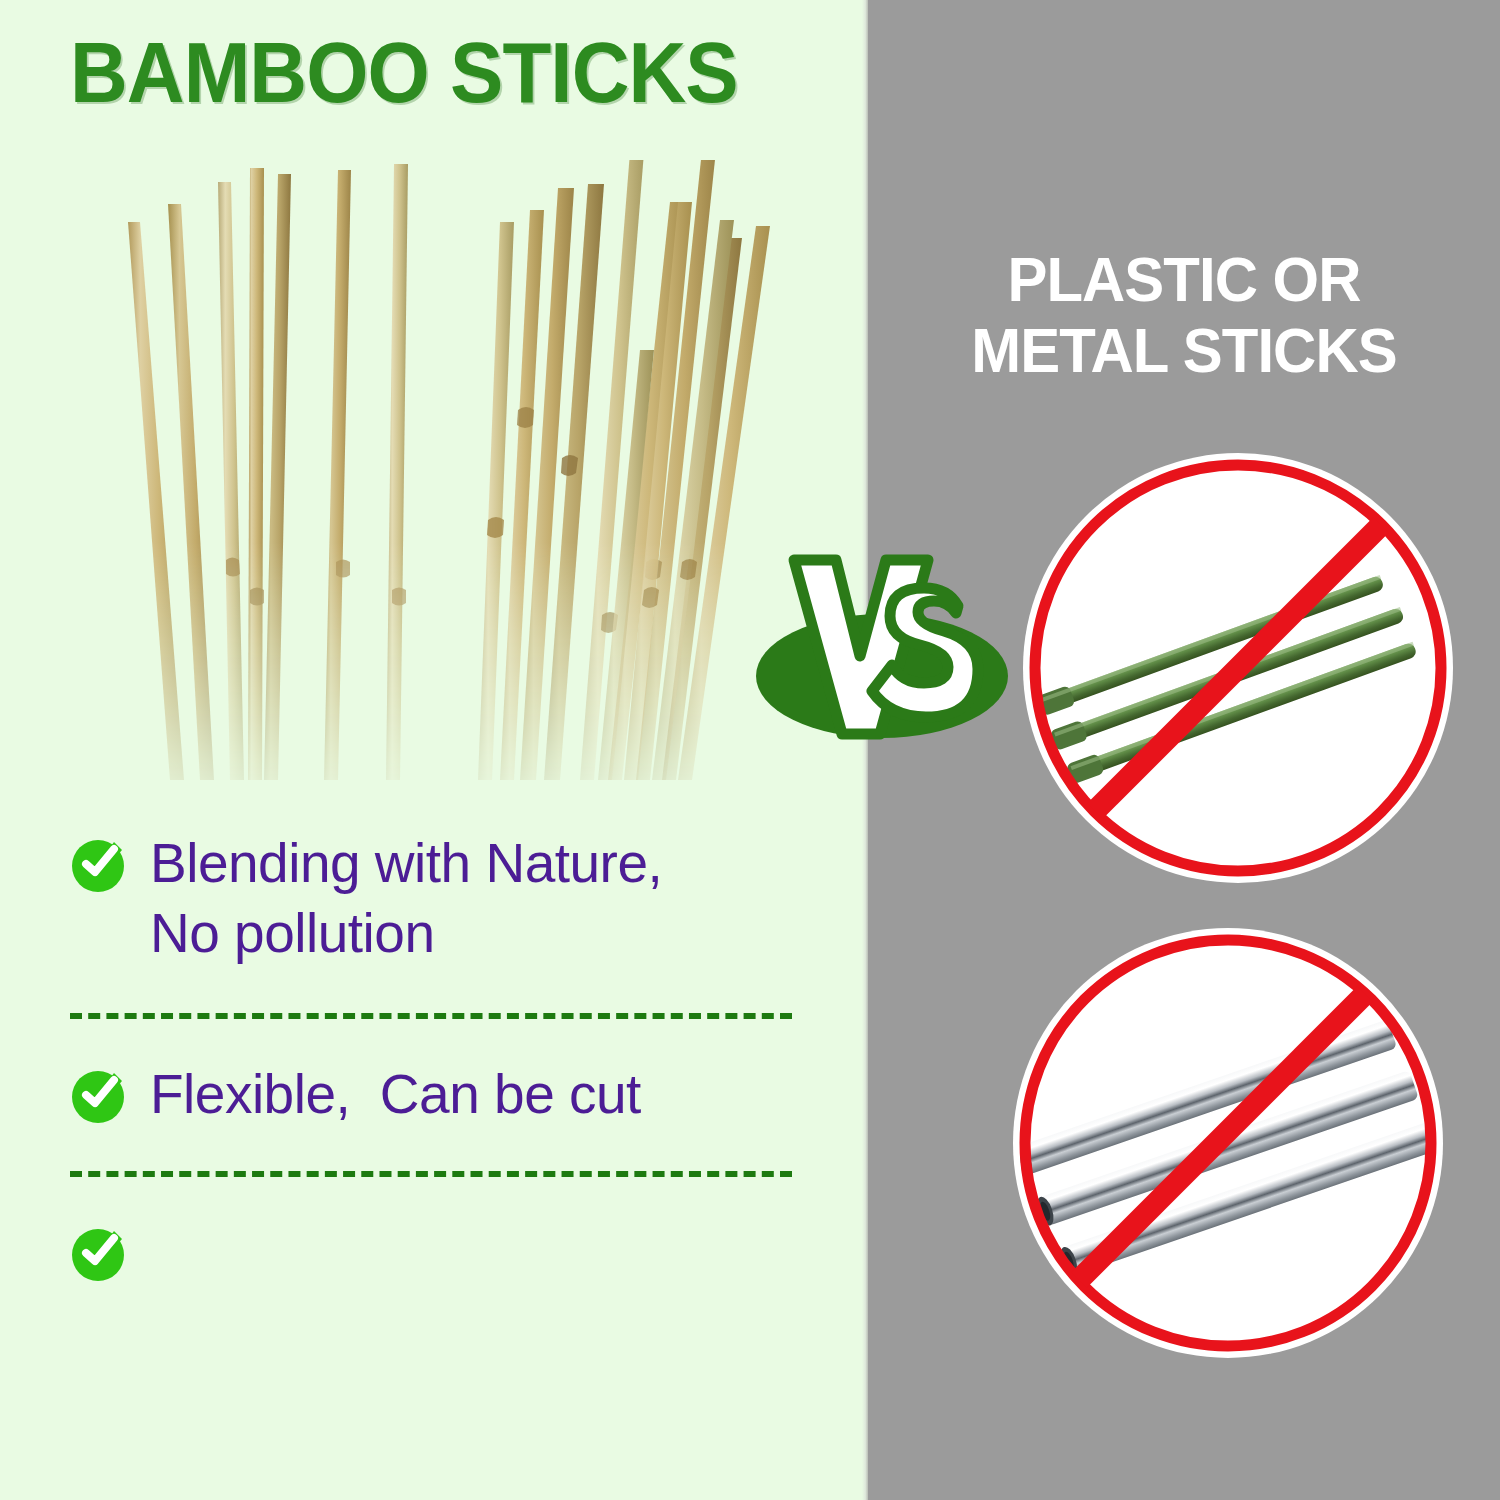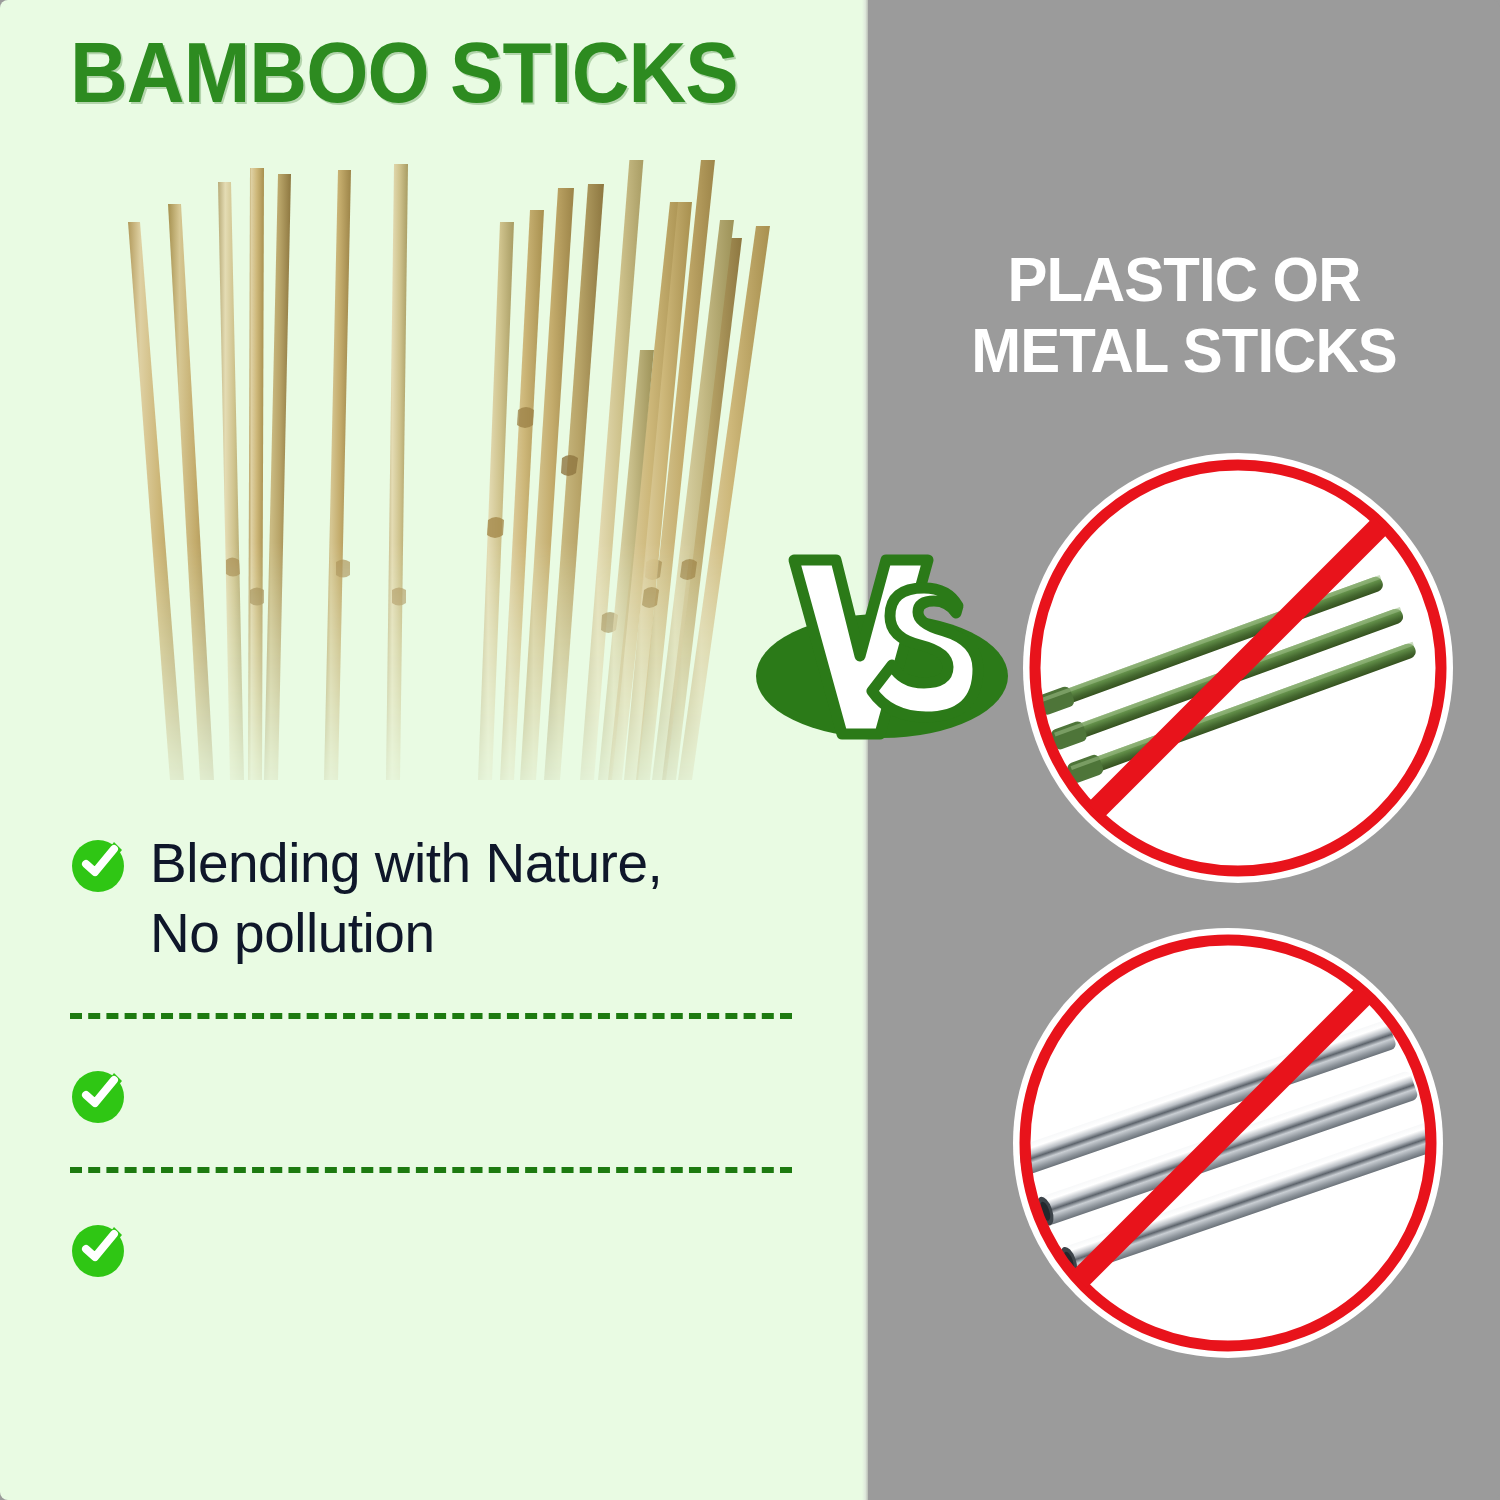--- a/index.html
+++ b/index.html
@@ -1,21 +1,21 @@
 <!DOCTYPE html>
 <html><head>
 <meta charset="utf-8">
 <style>
   html,body{margin:0;padding:0;}
   body{
     width:1500px;height:1500px;overflow:hidden;
     font-family:"Liberation Sans", sans-serif;
     background:#9b9b9b;
   }
-  #stage{position:relative;width:1500px;height:1500px;overflow:hidden;border-radius:8px;}
+  #stage{position:relative;width:1500px;height:1500px;overflow:hidden;}
 
   
   .panel-left{
     position:absolute;left:0;top:0;width:862px;height:1500px;
     background:#e9fbe3;
   }
   .panel-divider{
     position:absolute;left:862px;top:0;width:6px;height:1500px;
     background:linear-gradient(to right,#e9fbe3 0%,#dfe9dc 55%,#b9bdb5 100%);
   }
@@ -73,21 +73,21 @@
   }
   .feature-row{
     display:flex;align-items:flex-start;gap:22px;
   }
   .check-icon{
     flex:0 0 auto;width:58px;height:58px;margin-top:8px;
   }
   .check-icon svg{display:block;}
   .feature-text{
     font-size:55px;line-height:1.28;
-    color:#0f172a;font-weight:400;
+    color:#4c1d95;font-weight:400;
     letter-spacing:-.5px;
     white-space:pre-wrap;
   }
   .sep{
     height:0;border-top:6px dashed #1d7a10;
     margin:44px 0 40px 0;width:722px;
   }
   .sep.s2{margin:42px 0 40px 0;}
 </style>
 </head>
@@ -232,20 +232,21 @@
     <div class="sep"></div>
 
     <div class="feature-row">
       <span class="check-icon">
         <svg width="58" height="58" viewBox="0 0 58 58" xmlns="http://www.w3.org/2000/svg">
           <circle cx="28" cy="30" r="26" fill="#2fc614"></circle>
           <path d="M44,6 L52,14 L26,44 L10,30 L18,21 L27,29 Z" fill="#2fc614"></path>
           <path d="M16,28 L25,36 L44,13" fill="none" stroke="#ffffff" stroke-width="8" stroke-linecap="round" stroke-linejoin="round"></path>
         </svg>
       </span>
+      <div class="feature-text">Flexible,  Can be cut</div>
     </div>
 
     <div class="sep s2"></div>
 
     <div class="feature-row">
       <span class="check-icon">
         <svg width="58" height="58" viewBox="0 0 58 58" xmlns="http://www.w3.org/2000/svg">
           <circle cx="28" cy="30" r="26" fill="#2fc614"></circle>
           <path d="M44,6 L52,14 L26,44 L10,30 L18,21 L27,29 Z" fill="#2fc614"></path>
           <path d="M16,28 L25,36 L44,13" fill="none" stroke="#ffffff" stroke-width="8" stroke-linecap="round" stroke-linejoin="round"></path>

